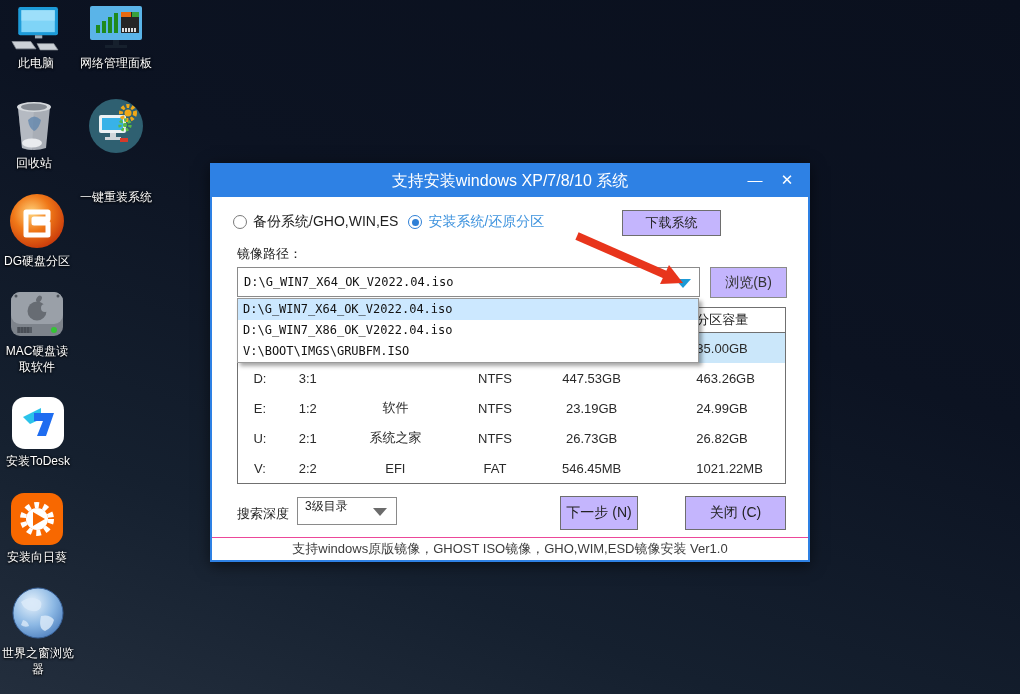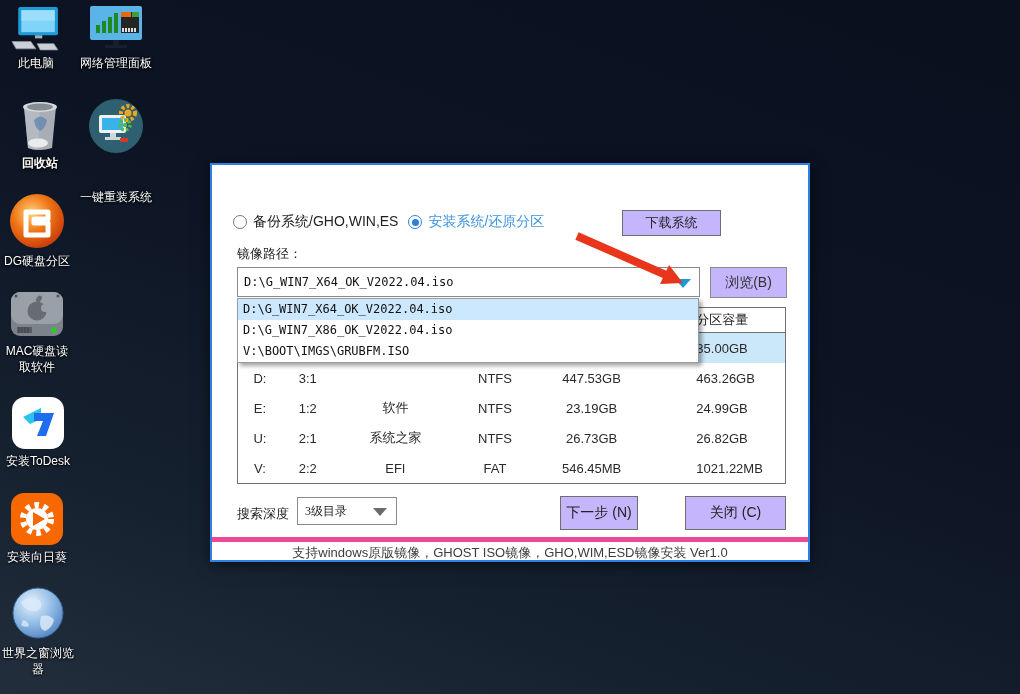--- a/index.html
+++ b/index.html
@@ -58,29 +58,29 @@
   .t-head { display:flex; height:25px; align-items:center; border-bottom:1px solid #707070;
     font-size:13px; color:#1a1a1a; }
   .t-row { display:flex; height:30px; align-items:center; font-size:13px; color:#2a2a2a; cursor:pointer; }
   .t-row.hl { background:#cbe7fa; }
   .tc { text-align:center; white-space:nowrap; overflow:hidden; }
   .c0{width:44px;} .c1{width:52px;} .c2{width:124px;} .c3{width:76px;} .c4{width:118px;}
   .c5{width:135px; text-align:left; padding-left:46px;}
   
   .depth-label { position:absolute; left:25px; top:308px; font-size:13px; color:#222; }
   .depth-select { position:absolute; left:85px; top:300px; width:100px; height:28px;
-    border:1px solid #8a8a8a; background:#fff; display:flex; align-items:center; cursor:pointer;font-family:Liberation Serif, serif; }
+    border:1px solid #8a8a8a; background:#fff; display:flex; align-items:flex-start; cursor:pointer; }
   .depth-text { font-size:12px; color:#222; padding-left:7px; }
   .depth-arrow { position:absolute; right:9px; top:10px; width:0; height:0;
     border-left:7px solid transparent; border-right:7px solid transparent;
     border-top:8px solid #6b6b6b; }
   .next-btn { position:absolute; left:348px; top:299px; width:78px; height:34px; font-size:14px; }
   .dclose-btn { position:absolute; left:473px; top:299px; width:101px; height:34px; font-size:14px; }
   .footer { position:absolute; left:0; right:0; bottom:0; height:23px; line-height:22px;
-    border-top:5px solid #ec4899; text-align:center; font-size:13px; color:#3c3c3c; background:#fff; }
+    border-top:1px solid #ec4899; text-align:center; font-size:13px; color:#3c3c3c; background:#fff; }
   
   .arrow-svg { position:absolute; left:563px; top:222px; z-index:50; pointer-events:none; }
 </style>
 </head>
 <body>
 
 <div class="dicon" style="left:2px;top:6px;width:68px;align-items:center;">
   <svg class="icimg" width="52" height="46" viewBox="0 0 48 44">
     <rect x="7" y="1" width="38" height="27" rx="2" fill="#1d9bd8"></rect>
     <rect x="10" y="4" width="32" height="21" fill="#7fd4f7"></rect>
@@ -112,21 +112,21 @@
       <rect x="40" y="22" width="2" height="4"></rect>
         <rect x="43" y="22" width="2" height="4"></rect>
       <rect x="46" y="22" width="2" height="4"></rect>
     </g>
     <rect x="25" y="34" width="6" height="5" fill="#16202d"></rect>
     <rect x="17" y="39" width="22" height="3" fill="#16202d"></rect>
   </svg>
   <span class="lbl">网络管理面板</span>
 </div>
 
-<div class="dicon" style="left:8px;top:98px;width:64px;font-weight:bold;">
+<div class="dicon" style="left:2px;top:98px;width:64px;">
   <svg class="icimg" width="42" height="54" viewBox="0 0 42 54">
     <path d="M5 9 L37 9 L33 50 Q21 54 9 50 Z" fill="#a9aeb6"></path>
     <path d="M5 9 L21 9 L19 52 Q13 52 9 50 Z" fill="#c0c5cc" opacity=".55"></path>
     <ellipse cx="21" cy="9" rx="17" ry="5" fill="#d6dade"></ellipse>
     <ellipse cx="21" cy="9" rx="13" ry="3.4" fill="#868c94"></ellipse>
     <path d="M15 22 q6 -7 13 0 q-2 9 -7 11 q-5 -3 -6 -11" fill="#5f84ac" opacity=".75"></path>
     <ellipse cx="19" cy="45" rx="10" ry="4.5" fill="#e9ebee"></ellipse>
   </svg>
   <span class="lbl">回收站</span>
 </div>
@@ -213,20 +213,25 @@
     </defs>
     <circle cx="27" cy="27" r="25" fill="url(#glb)" stroke="#3a6298" stroke-width="1"></circle>
     <path d="M10 16 q8 -6 16 -3 q6 2 4 8 q-2 5 -9 4 q-8 -1 -11 -9" fill="#d9e9f8" opacity=".9"></path>
     <path d="M30 30 q9 -2 13 4 q-2 8 -9 11 q-7 -2 -4 -15" fill="#d9e9f8" opacity=".85"></path>
     <path d="M12 34 q5 1 6 6 q-4 2 -8 -1 z" fill="#d9e9f8" opacity=".8"></path>
   </svg>
   <span class="lbl">世界之窗浏览器</span>
 </div>
 
 <div class="dialog">
+  <div class="titlebar">
+    <span>支持安装windows XP/7/8/10 系统</span>
+    <span class="winbtn btn-min">—</span>
+    <span class="winbtn btn-close">✕</span>
+  </div>
 
   <div class="dlg-body">
 
     <div class="radio-row">
       <span class="rgrp">
         <span class="radio"></span>
         <span class="radio-lab2">备份系统/GHO,WIN,ES</span>
       </span>
       <span class="rgrp">
         <span class="radio sel"></span>

